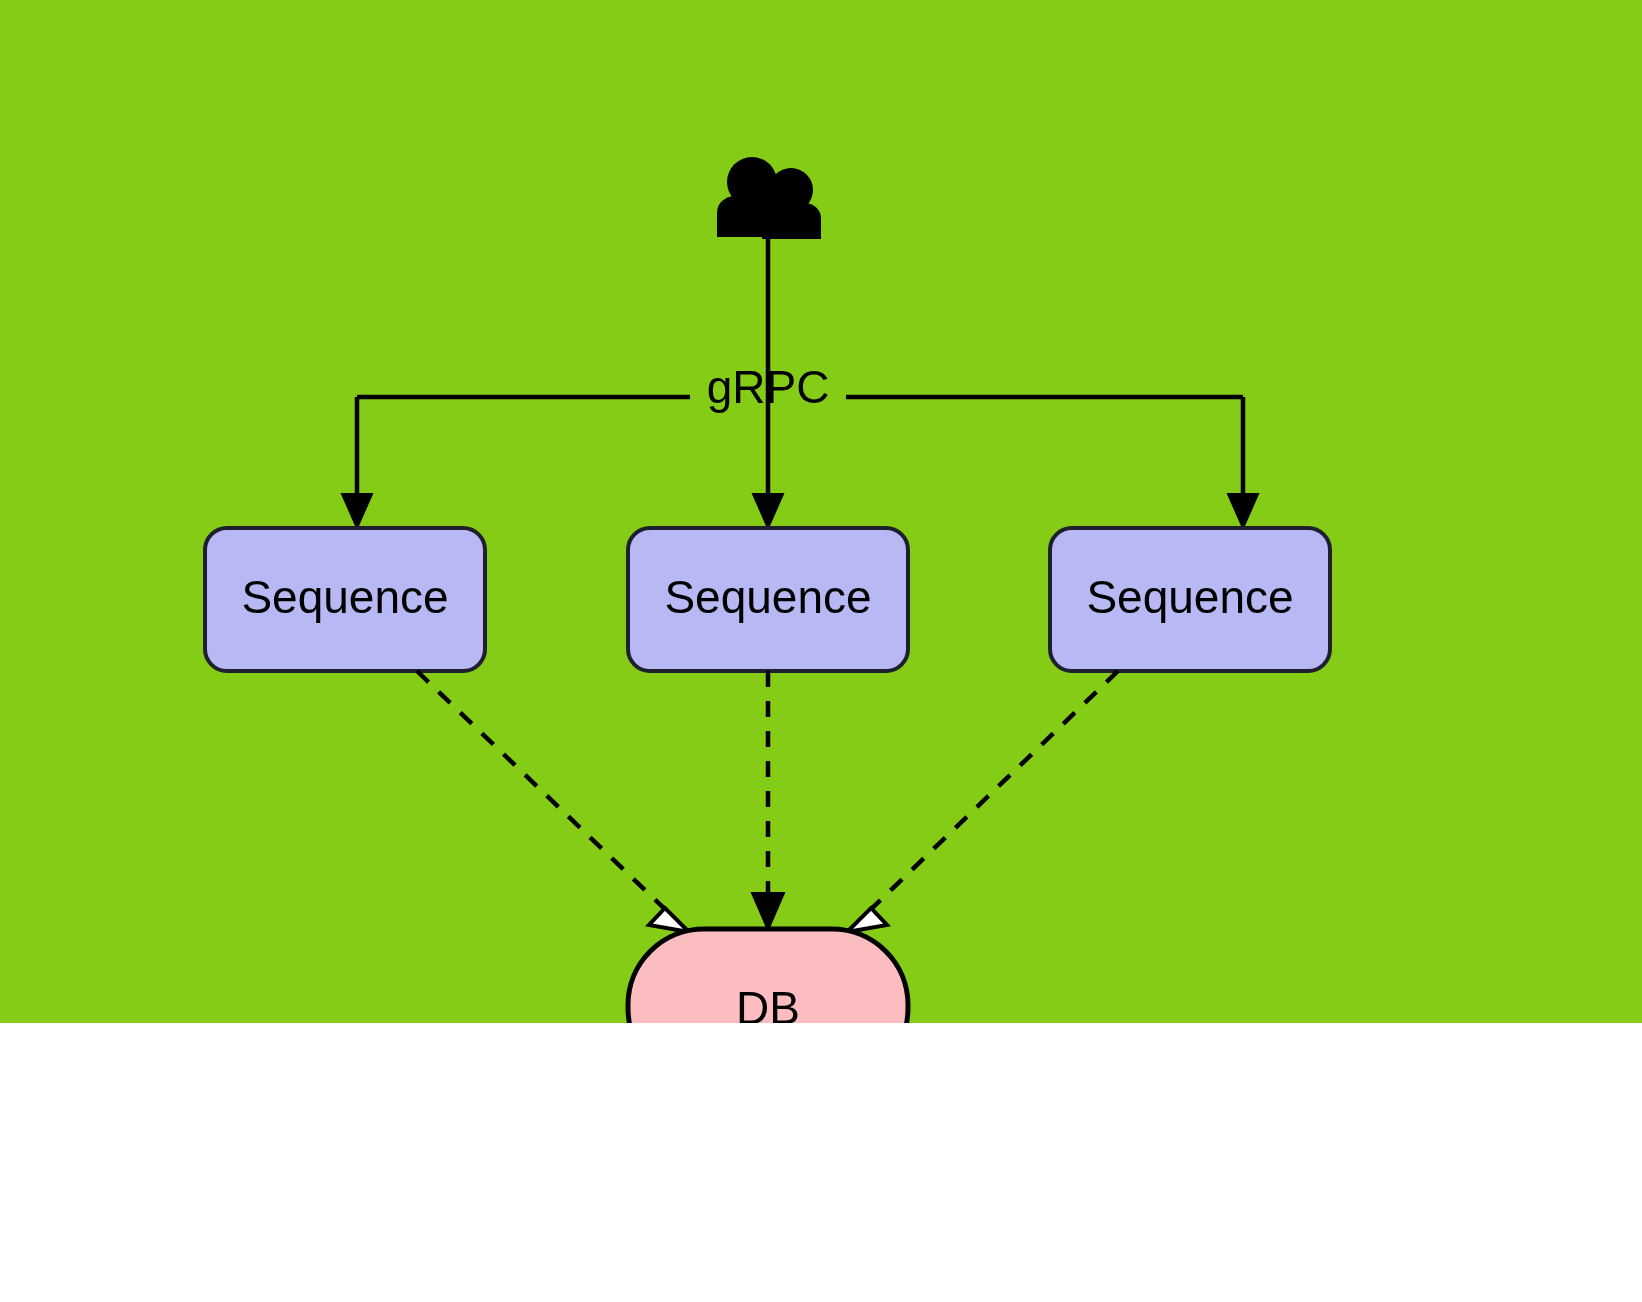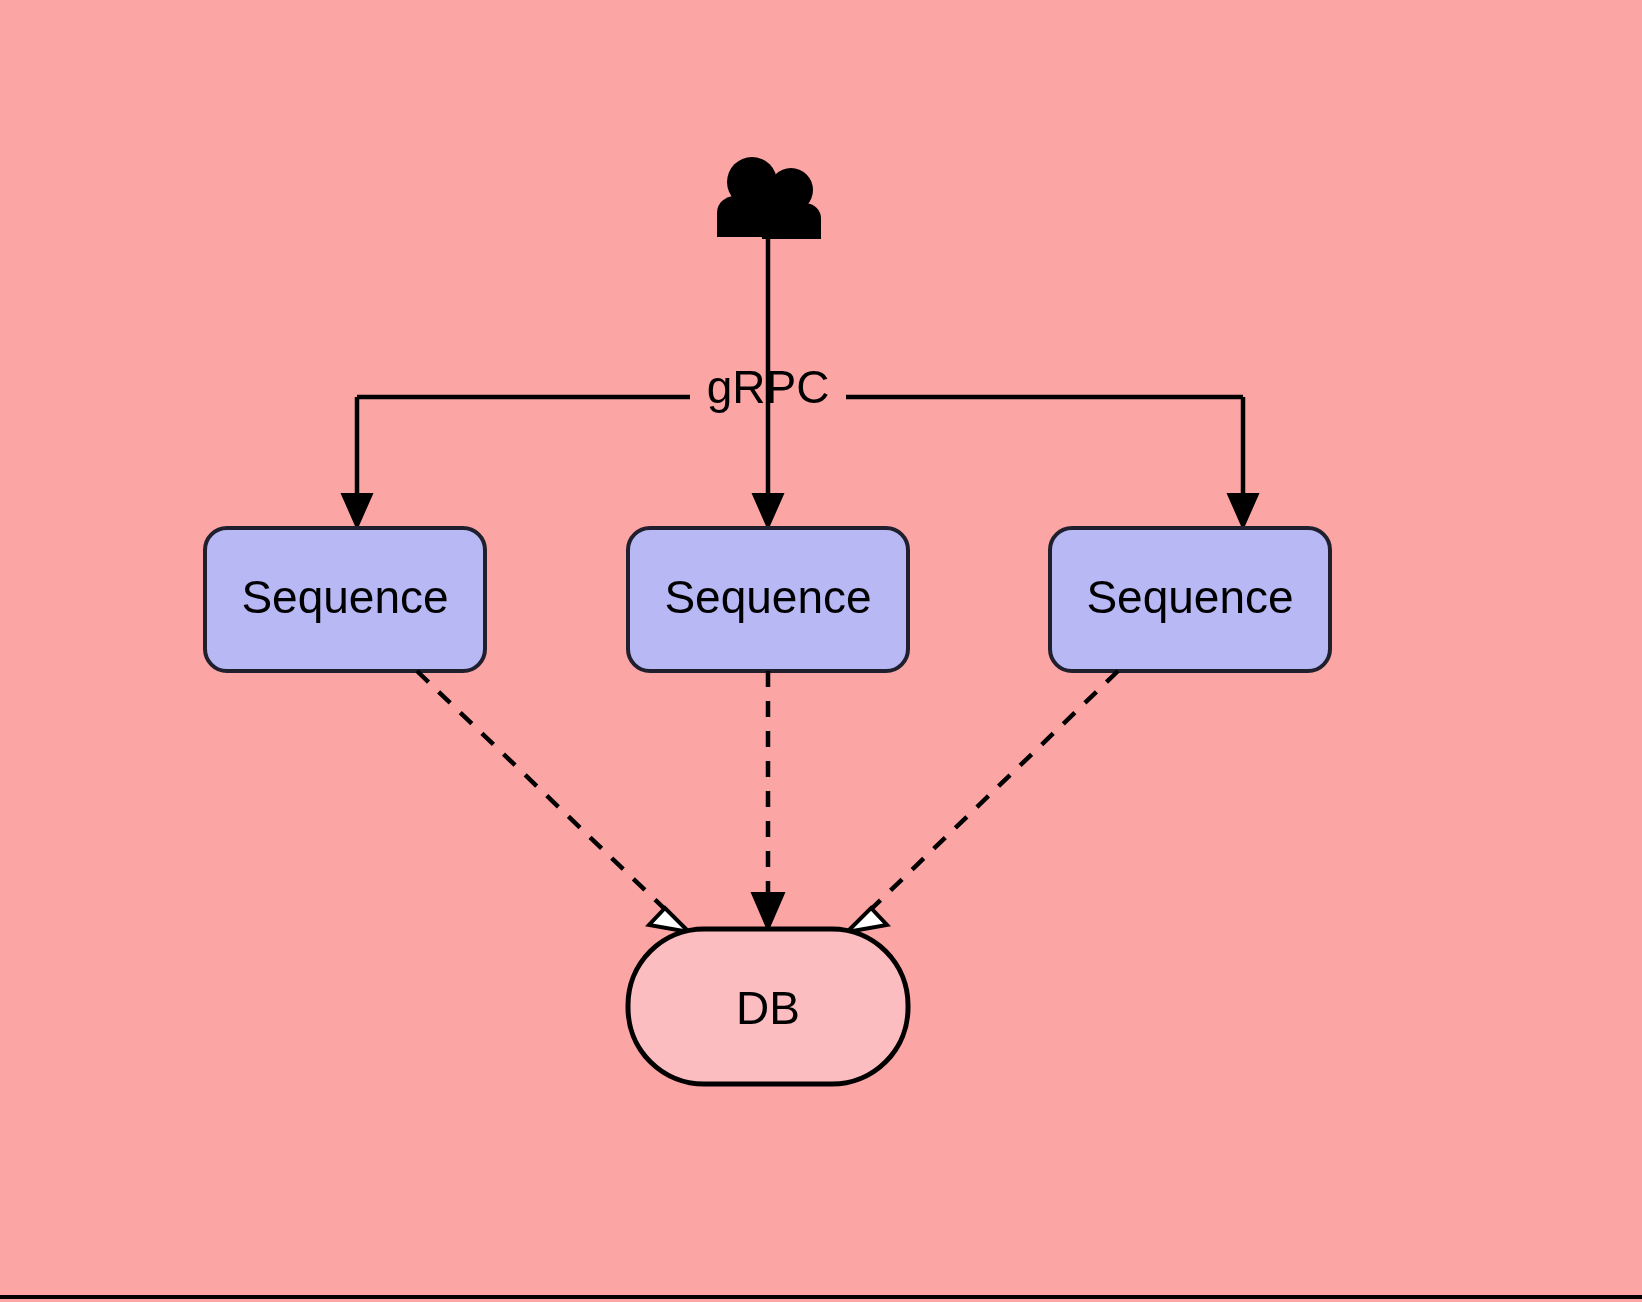--- a/index.html
+++ b/index.html
@@ -6,22 +6,22 @@
     margin: 0;
     padding: 0;
     background: #ffffff;
   }
   body {
     font-family: "Liberation Sans", sans-serif;
   }
   #canvas {
     position: relative;
     width: 1642px;
-    height: 1302px;
-    background: #fca5a5;
+    height: 1023px;
+    background: #84cc16;
     overflow: hidden;
   }
   #diagram-svg {
     position: absolute;
     left: 0;
     top: 0;
     width: 1642px;
     height: 1302px;
     display: block;
   }

